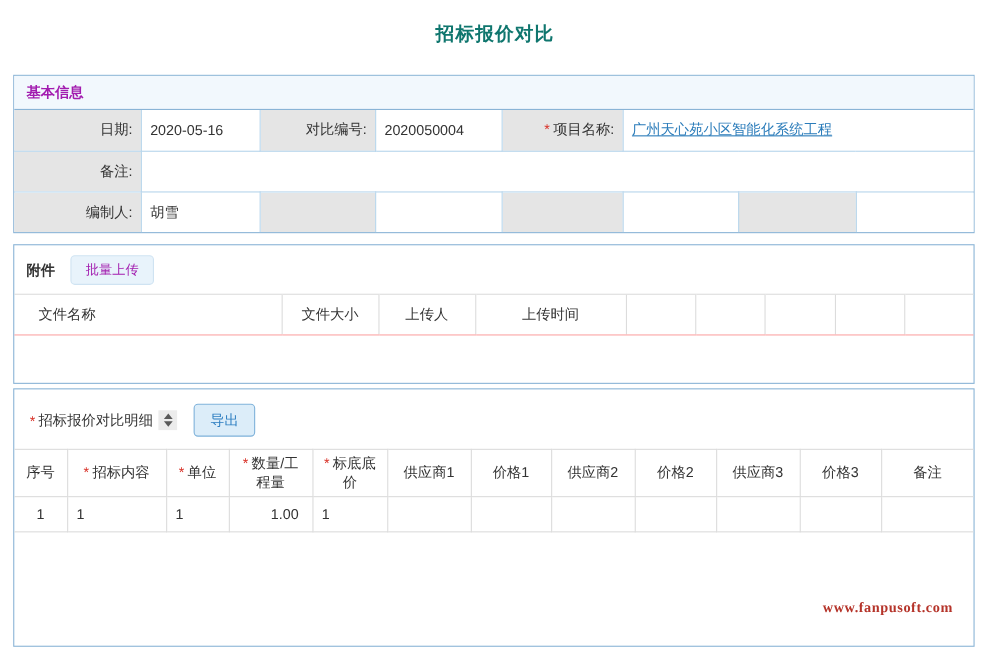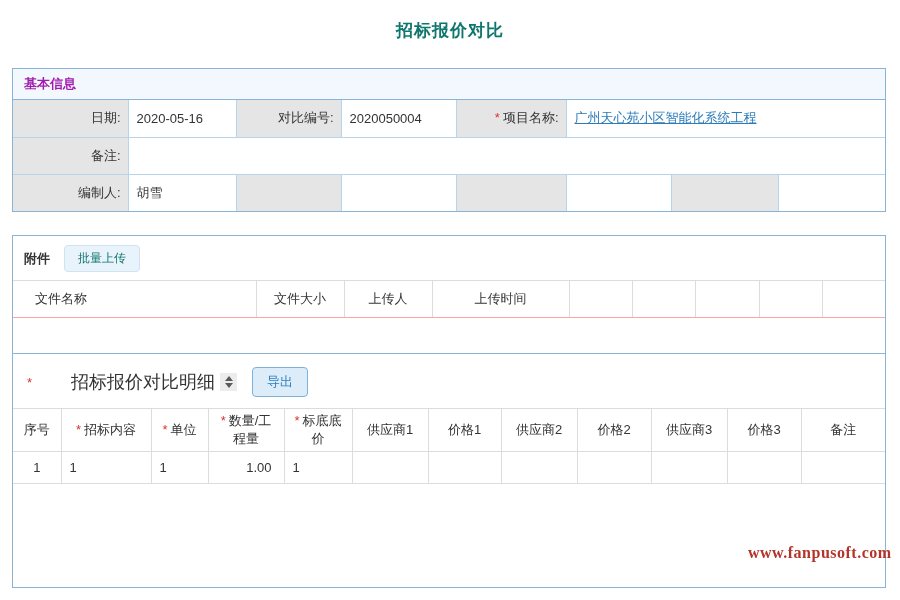--- a/index.html
+++ b/index.html
@@ -2,68 +2,68 @@
 <html><head>
 <meta charset="utf-8">
 <style>
   * { margin:0; padding:0; box-sizing:border-box; }
   html,body { width:900px; height:600px; background:#fff; font-family:"Liberation Sans","DejaVu Sans",sans-serif; position:relative; overflow:hidden; }
 
   .page-title { position:absolute; top:19px; left:0; width:900px; text-align:center; font-size:17px; font-weight:bold; color:#0f766e; letter-spacing:1px; }
 
   .sec { position:absolute; left:12px; width:874px; border:1px solid #8ab4d6; background:#fff; }
   .sec1 { top:68px; }
-  .sec2 { top:235px; height:127px; }
+  .sec2 { top:222px; height:127px; }
   .sec3 { top:353px; height:235px; }
 
   .sec-head { height:31px; line-height:31px; padding-left:11px; background:#f2f8fd; font-size:13px; font-weight:bold; color:#a21caf; border-bottom:1px solid #8ab4d6;font-family:Liberation Mono, monospace; }
 
   table { border-collapse:collapse; table-layout:fixed; width:100%; }
 
   
   .form-tb td { height:37px; font-size:13px; color:#333; border:1px solid #b6d5ec; overflow:hidden; white-space:nowrap; }
   .form-tb td.lbl { background:#e5e5e5; text-align:right; padding-right:7px; }
   .form-tb td.val { background:#fff; text-align:left; padding-left:8px; }
   .form-tb tr td:first-child { border-left:none; }
   .form-tb tr td:last-child { border-right:none; }
   .form-tb tr:first-child td { border-top:none; }
   .form-tb tr:last-child td { border-bottom:none; }
   .req { color:#d9342b; margin-right:3px; font-size:13px; }
   a.proj-link { color:#2b7cba; text-decoration:underline; cursor:pointer; }
 
   
   .att-head { padding:9px 11px 8px 11px; display:flex; align-items:center; }
   .att-title { font-size:13px; font-weight:bold; color:#333; }
-  .btn-batch { margin-left:14px; background:#e8f3fb; border:1px solid #cfe3f2; color:#0f766e; border-radius:4px; padding:4px 13px; font-size:12px; cursor:pointer; font-family:inherit; }
+  .btn-batch { margin-left:14px; background:#e8f3fb; border:1px solid #cfe3f2; color:#a21caf; border-radius:4px; padding:4px 13px; font-size:12px; cursor:pointer; font-family:inherit; }
   .att-tb th { height:37px; font-size:13px; font-weight:normal; color:#333; border-top:1px solid #dcdcdc; border-bottom:1px solid #fca5a5; border-left:1px solid #dcdcdc; text-align:center; overflow:hidden; white-space:nowrap; }
   .att-tb th:first-child { border-left:none; text-align:left; padding-left:22px; }
   .att-tb th:last-child { border-right:none; }
 
   
   .det-head { padding:13px 0 11px 14px; display:flex; align-items:center; }
-  .det-title { font-size:18px; color:#333;margin-left:36px; }
+  .det-title { font-size:13px; color:#333; }
   .sort-box { display:inline-flex; flex-direction:column; align-items:center; justify-content:center; gap:2px; margin-left:5px; width:17px; height:18px; background:#ececec; cursor:pointer; }
   .tri-up { width:0; height:0; border-left:4px solid transparent; border-right:4px solid transparent; border-bottom:5px solid #5a5a5a; }
   .tri-down { width:0; height:0; border-left:4px solid transparent; border-right:4px solid transparent; border-top:5px solid #5a5a5a; }
   .btn-export { margin-left:15px; background:#dcedf9; border:1px solid #7fb2da; color:#2e7fc1; border-radius:4px; padding:5px 14px; font-size:13px; cursor:pointer; font-family:inherit; }
 
   .det-tb th { height:43px; font-size:13px; font-weight:normal; color:#333; border:1px solid #dcdcdc; text-align:center; padding:0 9px; line-height:1.35; word-break:break-all; }
   .det-tb td { height:32px; font-size:13px; color:#333; border:1px solid #dcdcdc; overflow:hidden; white-space:nowrap; }
   .det-tb tr th:first-child, .det-tb tr td:first-child { border-left:none; }
   .det-tb tr th:last-child, .det-tb tr td:last-child { border-right:none; }
   .det-tb tr:first-child th { border-top:1px solid #dcdcdc; }
   td.c-center { text-align:center; }
   td.c-left { text-align:left; padding-left:8px; }
   td.c-right { text-align:right; padding-right:12px; }
 
   
   .logo { position:absolute; left:745px; top:545px; width:150px; }
   .logo-row { display:flex; align-items:center; }
   .logo-text { font-size:21px; font-weight:bold; color:#9aa0a8; letter-spacing:1px; margin-left:2px; }
-  .logo-url { font-family:"Liberation Serif","DejaVu Serif",serif; font-size:16px; font-weight:bold; color:#b5342a; letter-spacing:0.5px; margin-top:-1px; padding-left:3px; }
+  .logo-url { font-family:"Liberation Serif","DejaVu Serif",serif; font-size:13px; font-weight:bold; color:#b5342a; letter-spacing:0.5px; margin-top:-1px; padding-left:3px; }
 </style>
 </head>
 <body>
 
 <div class="page-title">招标报价对比</div>
 
 <div class="sec sec1">
   <div class="sec-head">基本信息</div>
   <table class="form-tb">
     <colgroup>

